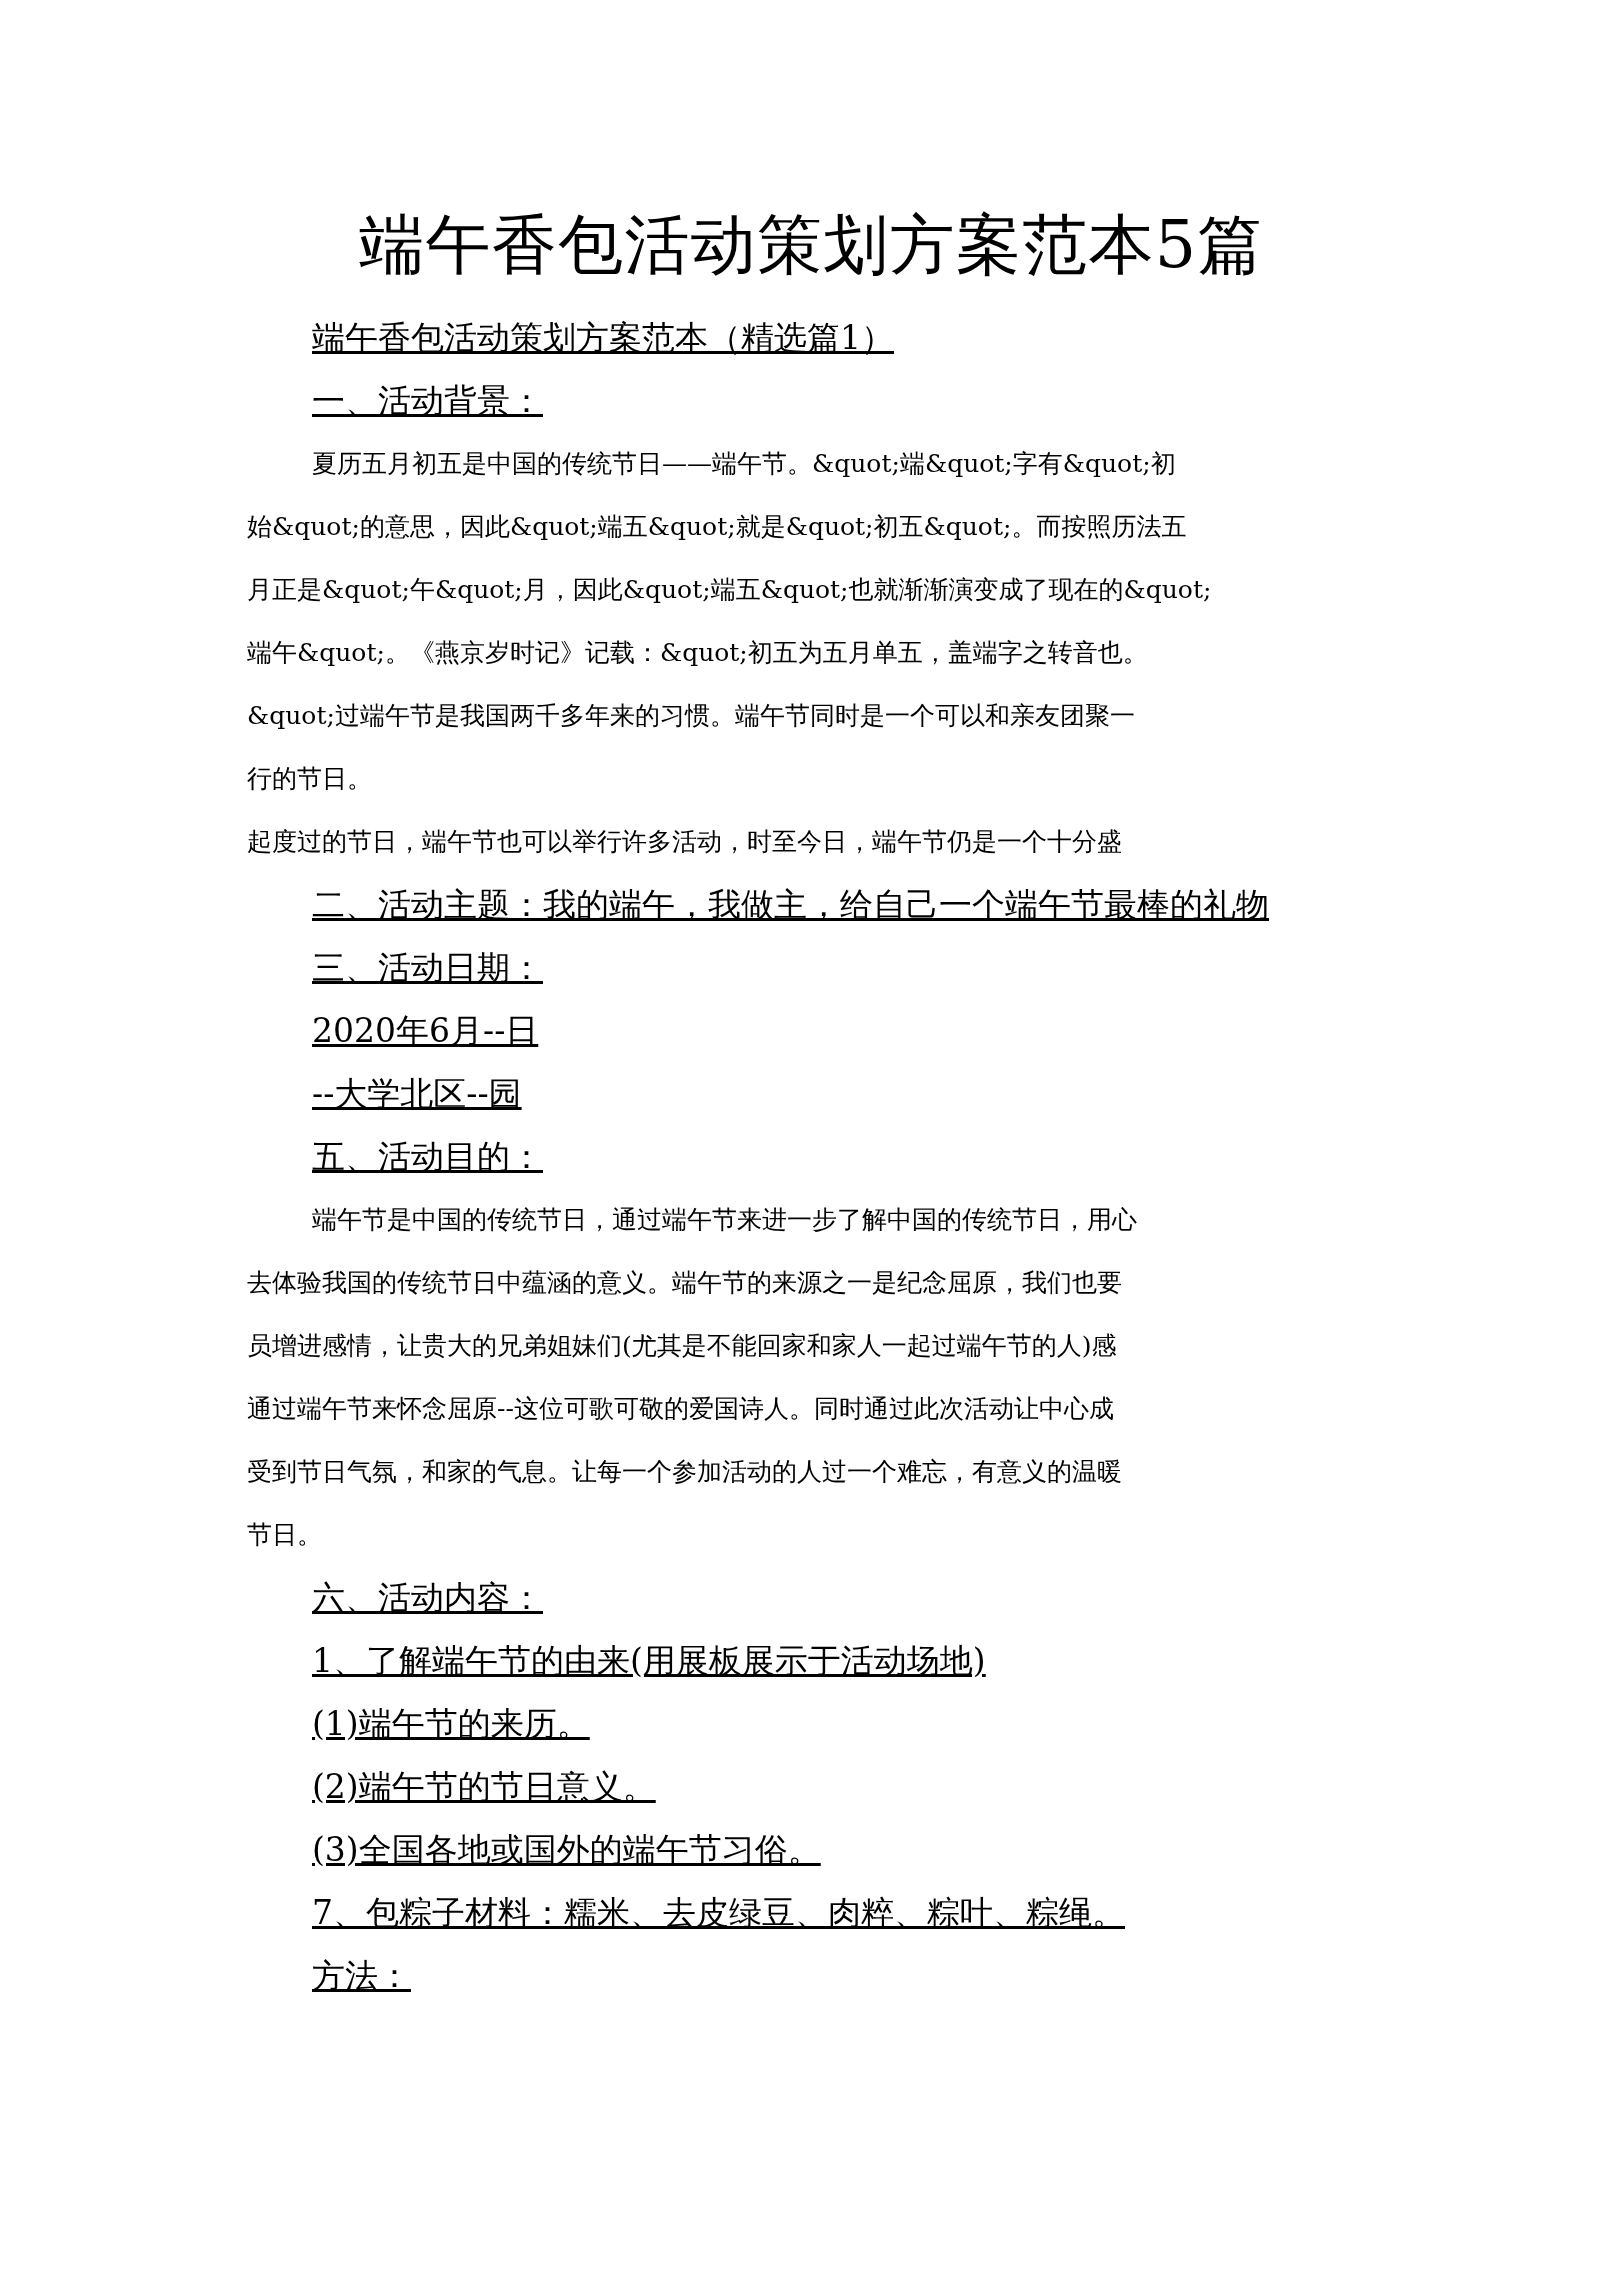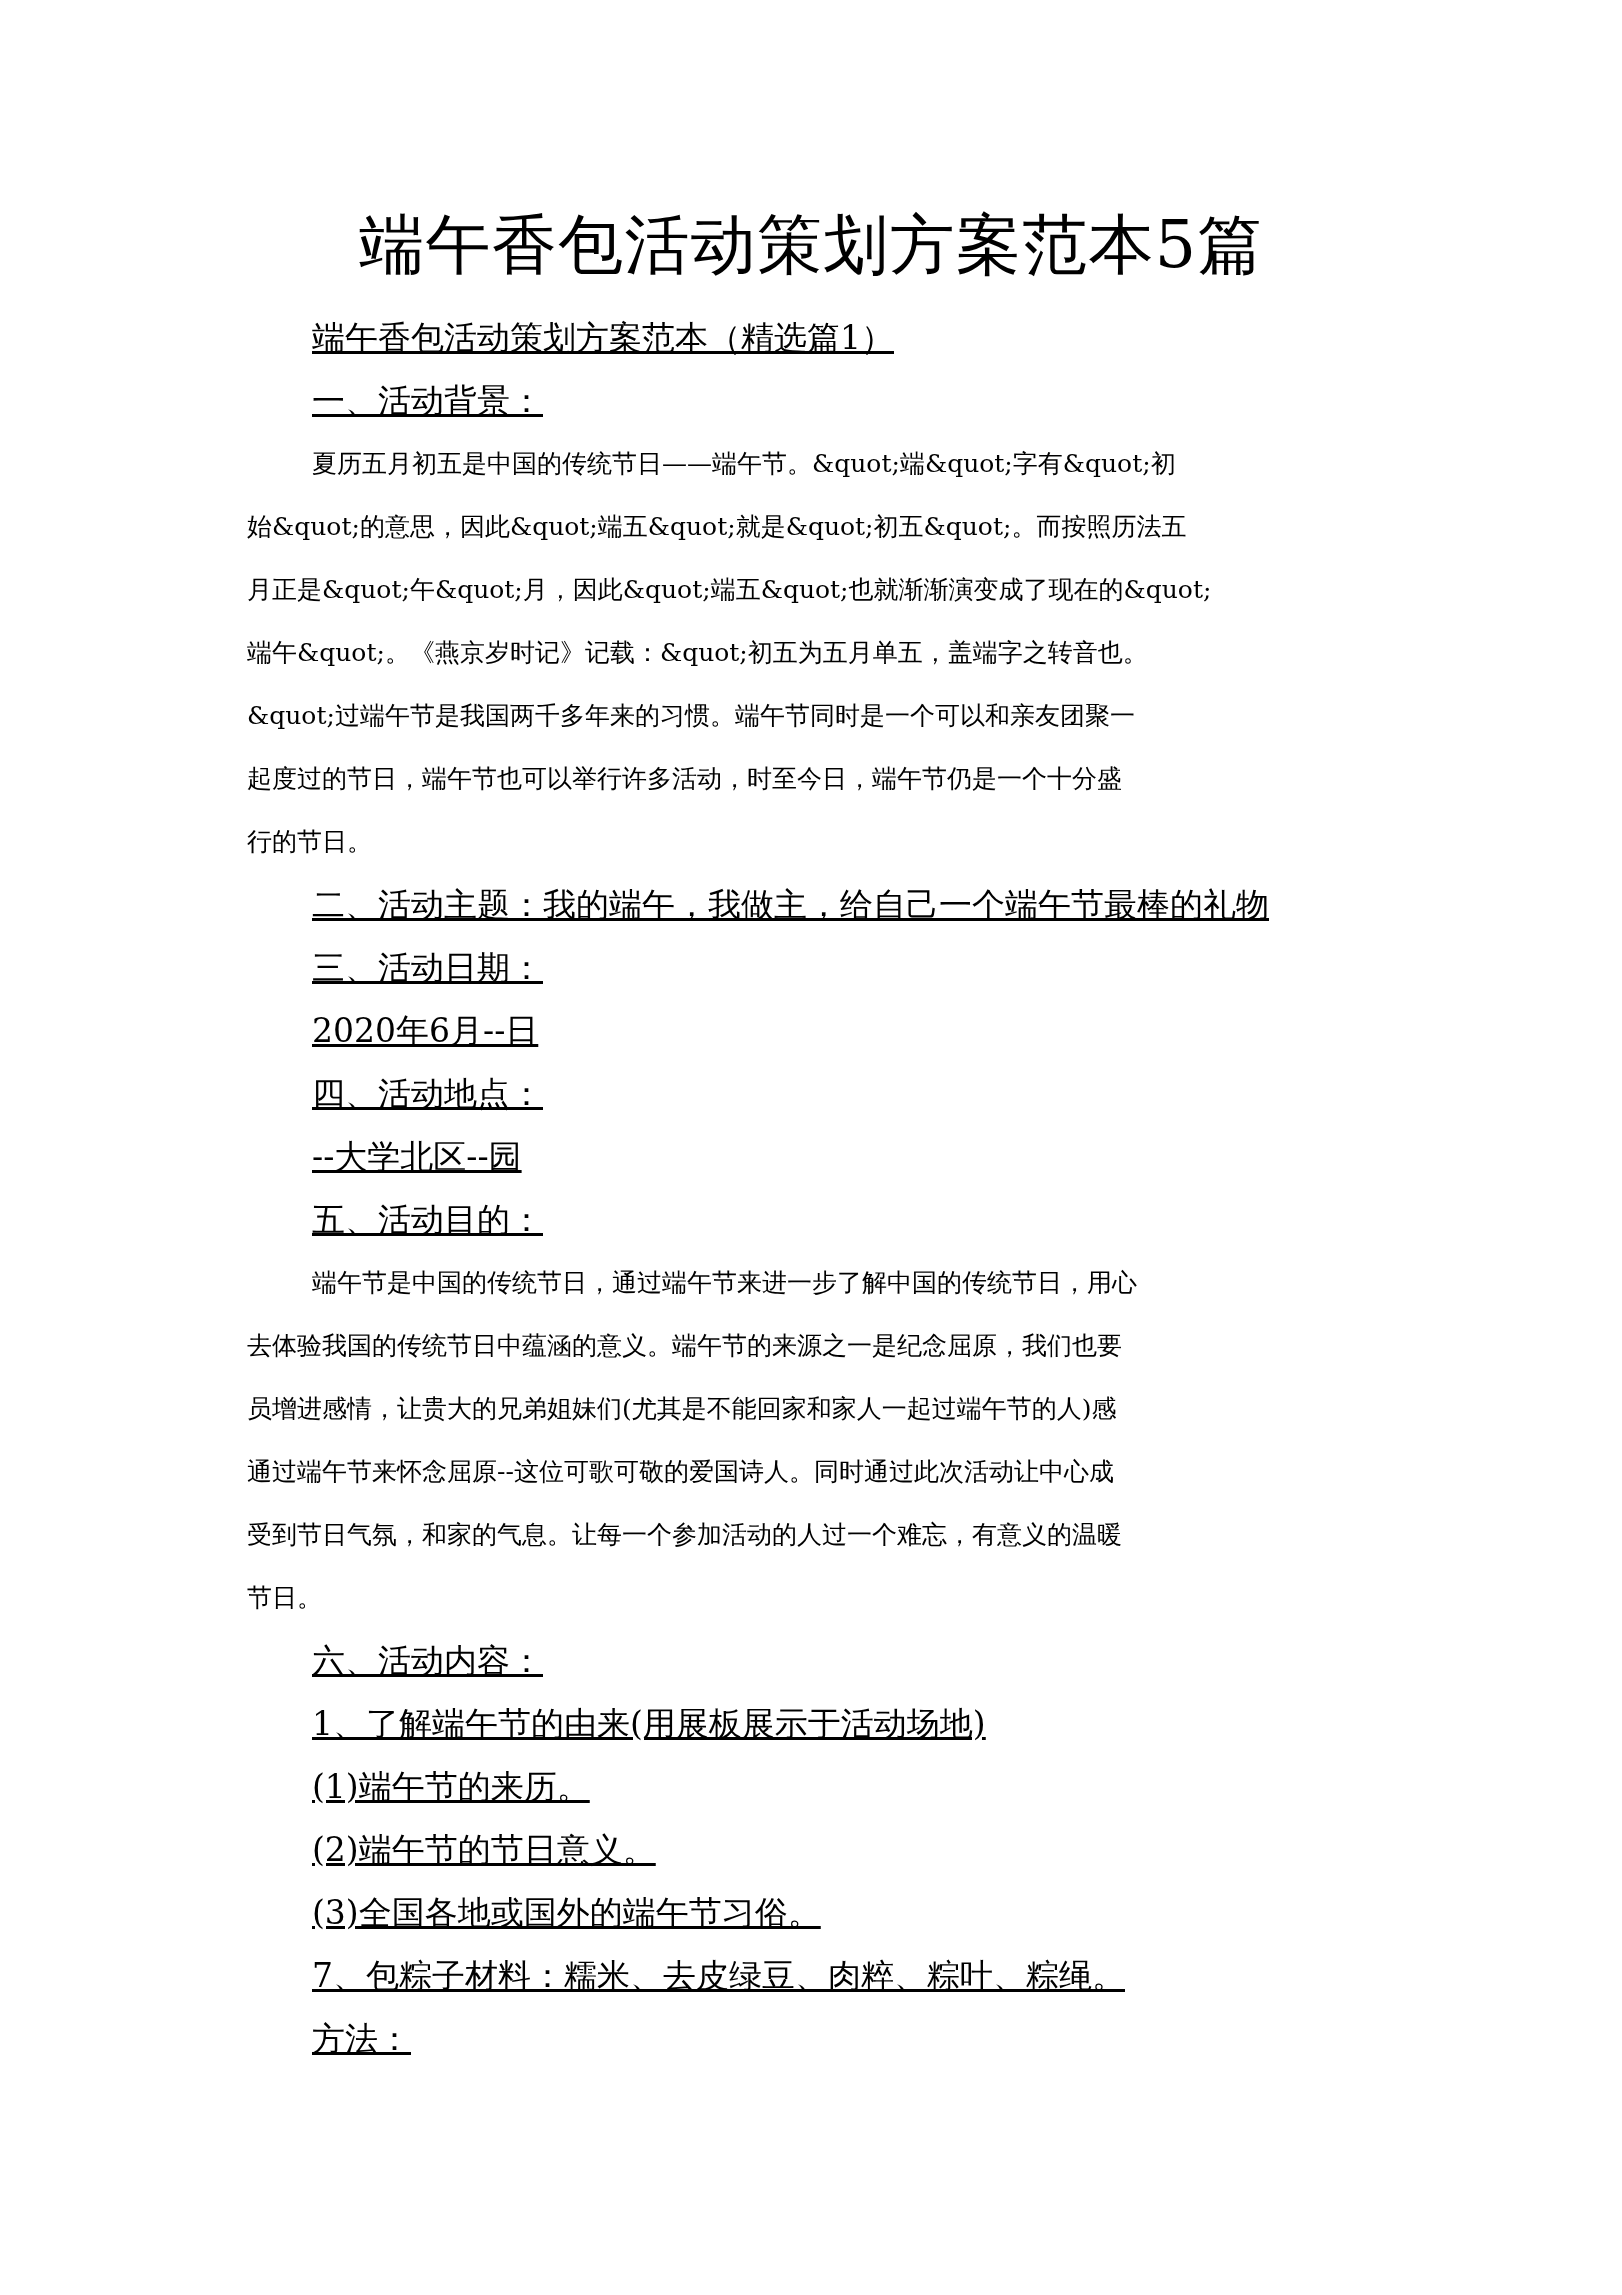--- a/index.html
+++ b/index.html
@@ -26,30 +26,29 @@
   <div class="content">
     <div class="line indent">端午香包活动策划方案范本（精选篇1）</div>
 
     <div class="line indent">一、活动背景：</div>
     <div class="para">
       <span class="pl first">夏历五月初五是中国的传统节日——端午节。&amp;quot;端&amp;quot;字有&amp;quot;初</span>
       <span class="pl rest">始&amp;quot;的意思，因此&amp;quot;端五&amp;quot;就是&amp;quot;初五&amp;quot;。而按照历法五</span>
       <span class="pl rest">月正是&amp;quot;午&amp;quot;月，因此&amp;quot;端五&amp;quot;也就渐渐演变成了现在的&amp;quot;</span>
       <span class="pl rest">端午&amp;quot;。《燕京岁时记》记载：&amp;quot;初五为五月单五，盖端字之转音也。</span>
       <span class="pl rest">&amp;quot;过端午节是我国两千多年来的习惯。端午节同时是一个可以和亲友团聚一</span>
+      <span class="pl rest">行的节日。</span>
       <span class="pl rest">起度过的节日，端午节也可以举行许多活动，时至今日，端午节仍是一个十分盛</span>
-      <span class="pl rest">行的节日。</span>
     </div>
 
     <div class="line indent">二、活动主题：我的端午，我做主，给自己一个端午节最棒的礼物</div>
 
     <div class="line indent">三、活动日期：</div>
     <div class="line indent">2020年6月--日</div>
 
-    <div class="line indent">四、活动地点：</div>
     <div class="line indent">--大学北区--园</div>
 
     <div class="line indent">五、活动目的：</div>
     <div class="para">
       <span class="pl first">端午节是中国的传统节日，通过端午节来进一步了解中国的传统节日，用心</span>
       <span class="pl rest">去体验我国的传统节日中蕴涵的意义。端午节的来源之一是纪念屈原，我们也要</span>
       <span class="pl rest">员增进感情，让贵大的兄弟姐妹们(尤其是不能回家和家人一起过端午节的人)感</span>
       <span class="pl rest">通过端午节来怀念屈原--这位可歌可敬的爱国诗人。同时通过此次活动让中心成</span>
       <span class="pl rest">受到节日气氛，和家的气息。让每一个参加活动的人过一个难忘，有意义的温暖</span>
       <span class="pl rest">节日。</span>

